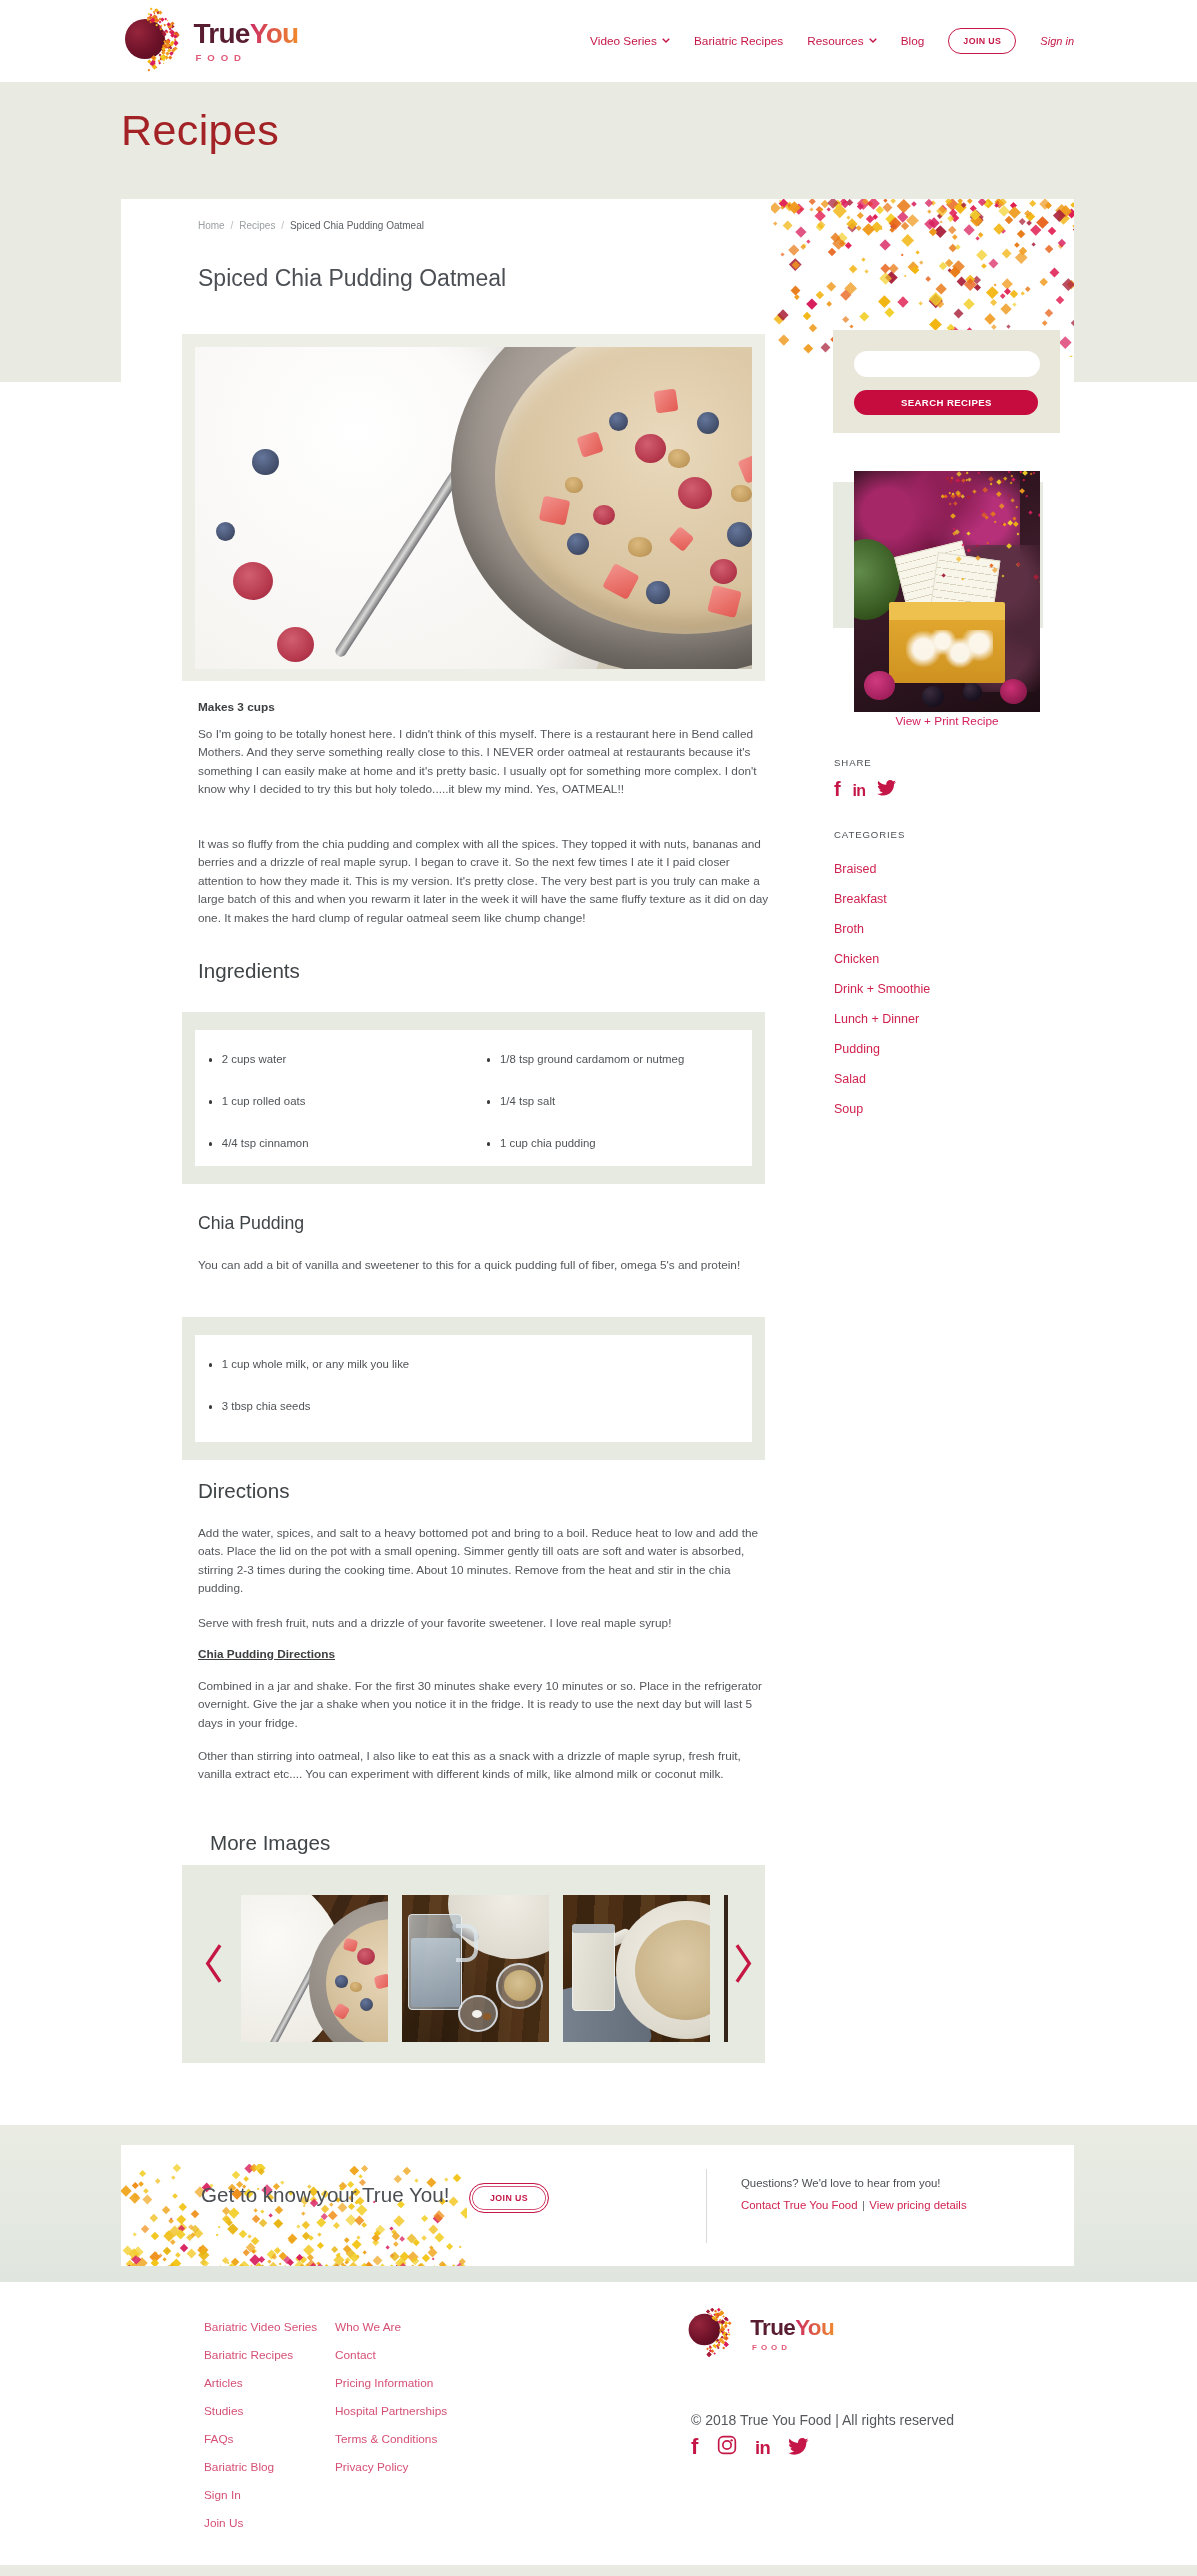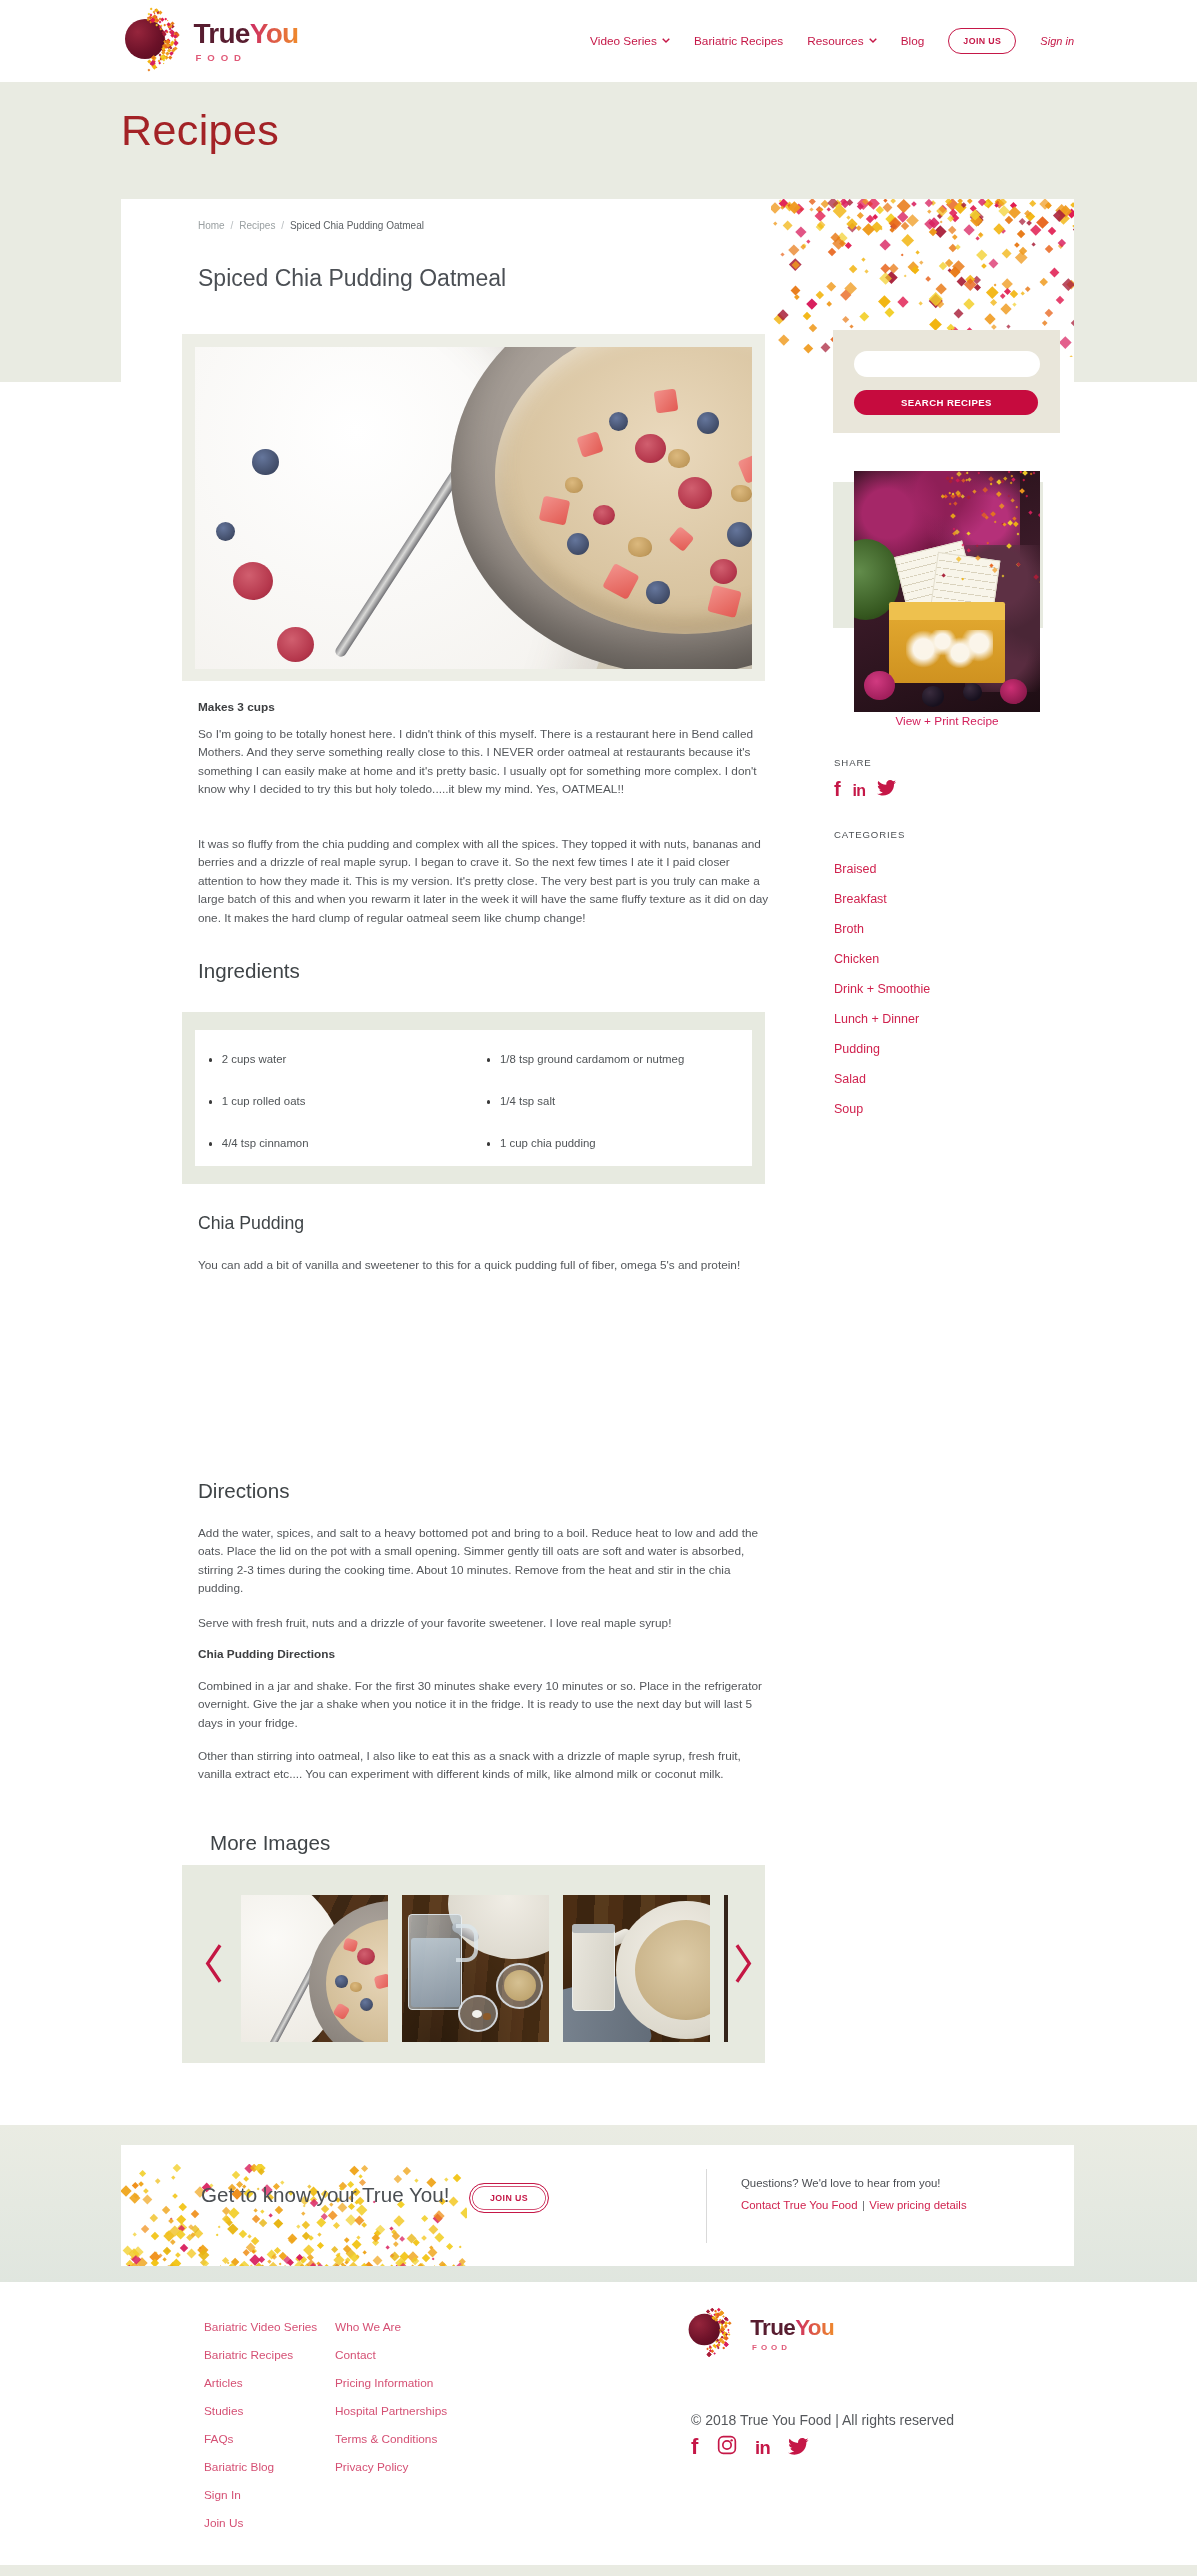--- a/index.html
+++ b/index.html
@@ -674,25 +674,33 @@
       <ul>
         <li>1/8 tsp ground cardamom or nutmeg</li>
         <li>1/4 tsp salt</li>
         <li>1 cup chia pudding</li>
       </ul>
     </div>
   </div>
 
   <h3 class="section-h" style="top:1014px;font-size:17.7px;margin:0;">Chia Pudding</h3>
   <p class="para" style="top:1057px;margin:0;">You can add a bit of vanilla and sweetener to this for a quick pudding full of fiber, omega 5's and protein!</p>
+  <div class="listbox single" style="top:1118px;height:143px;">
+    <div class="inner">
+      <ul>
+        <li>1 cup whole milk, or any milk you like</li>
+        <li>3 tbsp chia seeds</li>
+      </ul>
+    </div>
+  </div>
 
   <h3 class="section-h" style="top:1280px;font-size:20.6px;margin:0;">Directions</h3>
   <p class="para" style="top:1325px;margin:0;">Add the water, spices, and salt to a heavy bottomed pot and bring to a boil. Reduce heat to low and add the oats. Place the lid on the pot with a small opening. Simmer gently till oats are soft and water is absorbed, stirring 2-3 times during the cooking time. About 10 minutes. Remove from the heat and stir in the chia pudding.</p>
   <p class="para" style="top:1415px;margin:0;">Serve with fresh fruit, nuts and a drizzle of your favorite sweetener. I love real maple syrup!</p>
-  <p class="para bold" style="top:1446px;margin:0;">Chia Pudding Directions</p>
+  <p class="para bold" style="top:1446px;margin:0;text-decoration:underline;">Chia Pudding Directions</p>
   <p class="para" style="top:1478px;margin:0;">Combined in a jar and shake. For the first 30 minutes shake every 10 minutes or so.  Place in the refrigerator overnight. Give the jar a shake when you notice it in the fridge. It is ready to use the next day but will last 5 days in your fridge.</p>
   <p class="para" style="top:1548px;margin:0;">Other than stirring into oatmeal, I also like to eat this as a snack with a drizzle of maple syrup, fresh fruit, vanilla extract etc.... You can experiment with different kinds of milk, like almond milk or coconut milk.</p>
 
   <h3 class="section-h" style="top:1620px;font-size:20.6px;margin:12px;">More Images</h3>
 
   <div class="carousel">
     <button class="car-btn" style="left:22px;">
       <svg viewBox="0 0 26 58">
           <polyline points="22,4 5,29 22,54"></polyline>
         </svg>

